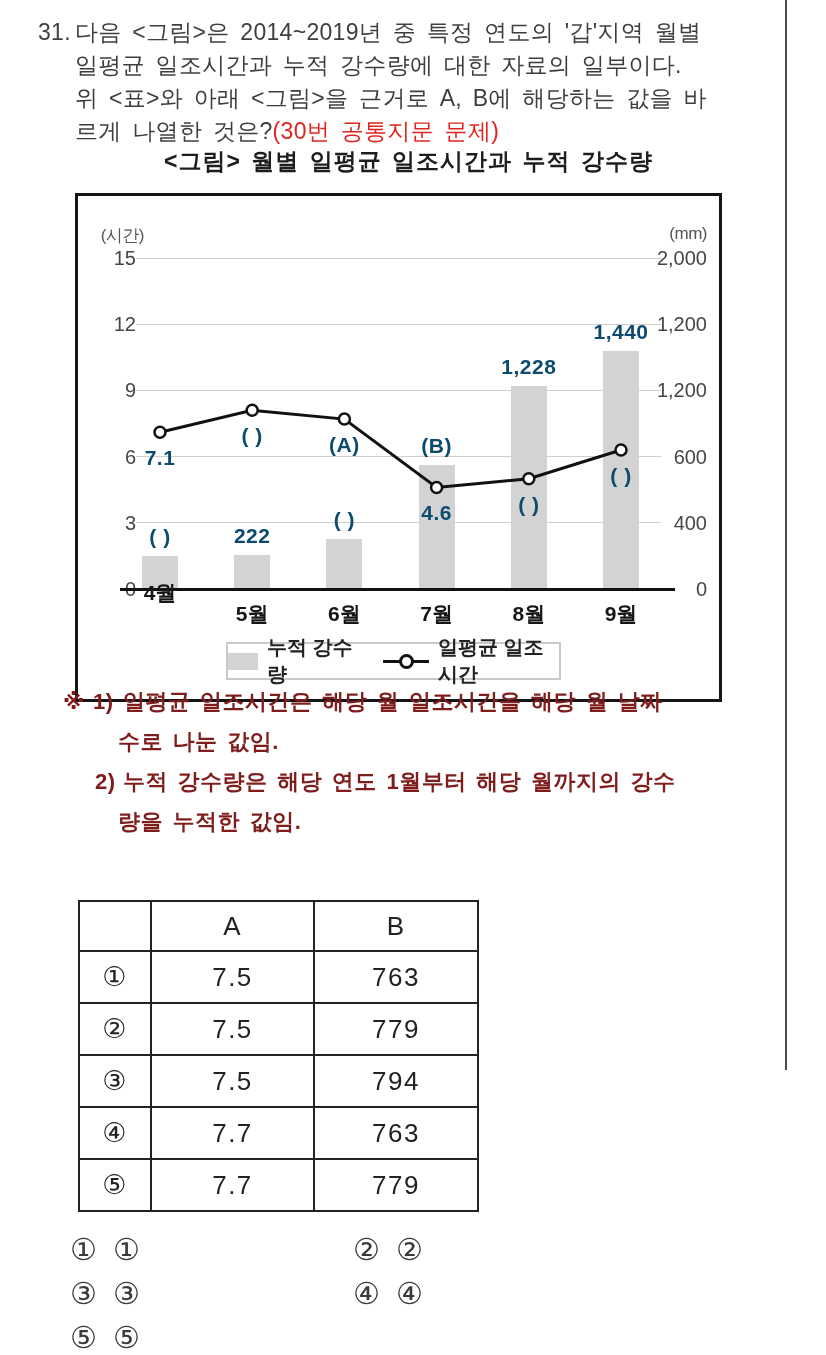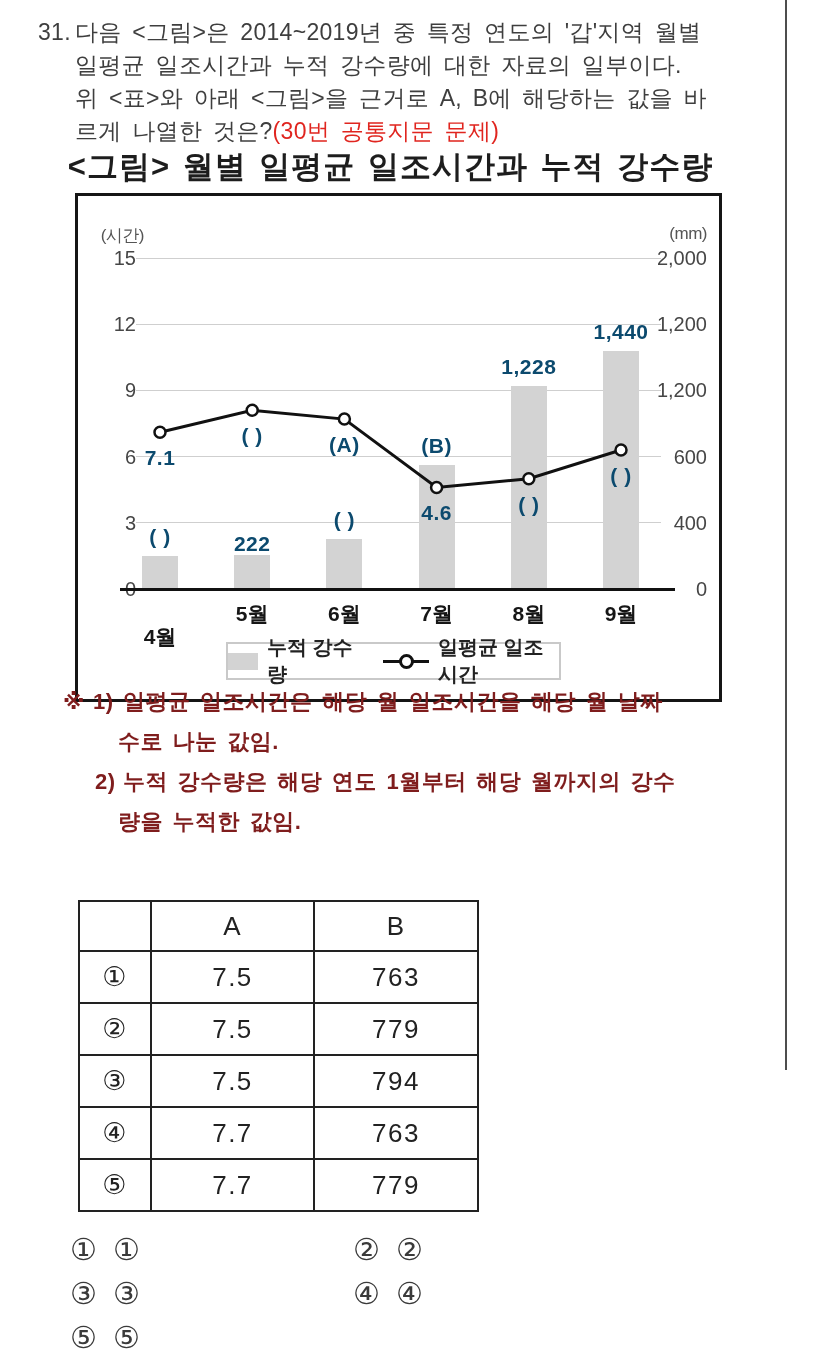--- a/index.html
+++ b/index.html
@@ -9,22 +9,22 @@
   }
 
   
   .question{position:absolute;left:38px;top:16px;width:745px;
     font-size:23px;line-height:33px;color:#3e3e3e;word-spacing:4px;letter-spacing:.3px}
   .qnum{position:absolute;left:0;top:0}
   .qbody{margin-left:37px}
   .red{color:#e0251f}
 
   
-  .fig-title{position:absolute;left:67px;top:146px;width:647px;text-align:center;
-    font-size:31px;font-weight:bold;color:#1d1d1d;letter-spacing:1px;word-spacing:3px}
+  .fig-title{position:absolute;left:85px;top:146px;width:647px;text-align:center;
+    font-size:23px;font-weight:bold;color:#1d1d1d;letter-spacing:1px;word-spacing:3px}
 
   
   .chart-frame{position:absolute;left:75px;top:193px;width:647px;height:509px;
     box-sizing:border-box;border:3px solid #151515;background:#fff}
   .unitL{position:absolute;left:8px;top:28px;width:58px;text-align:right;
     font-size:17px;color:#555;letter-spacing:-.5px}
   .unitR{position:absolute;left:577px;top:28px;width:52px;text-align:right;
     font-size:17px;color:#555;letter-spacing:-.5px}
   .tl,.tr{position:absolute;width:52px;height:24px;line-height:24px;
     font-size:20px;color:#464646;text-align:right}
@@ -132,32 +132,32 @@
     <svg class="linesvg" width="549" height="355" viewBox="-12 -12 549 355" style="left: 46px; top: 50px;">
       <polyline points="24,174.32666666666668 116.19999999999999,152.26000000000002 208.39999999999998,161.08666666666667 300.6,229.49333333333334 392.8,220.66666666666669 485,191.98000000000002" fill="none" stroke="#111111" stroke-width="3"></polyline>
       <circle cx="24" cy="174.32666666666668" r="5.5" fill="#fff" stroke="#111111" stroke-width="2.5"></circle>
       <circle cx="116.19999999999999" cy="152.26000000000002" r="5.5" fill="#fff" stroke="#111111" stroke-width="2.5"></circle>
       <circle cx="208.39999999999998" cy="161.08666666666667" r="5.5" fill="#fff" stroke="#111111" stroke-width="2.5"></circle>
       <circle cx="300.6" cy="229.49333333333334" r="5.5" fill="#fff" stroke="#111111" stroke-width="2.5"></circle>
       <circle cx="392.8" cy="220.66666666666669" r="5.5" fill="#fff" stroke="#111111" stroke-width="2.5"></circle>
       <circle cx="485" cy="191.98000000000002" r="5.5" fill="#fff" stroke="#111111" stroke-width="2.5"></circle>
     </svg>
     <div class="dlabel" style="left: 34px; top: 327.9px;">( )</div>
-    <div class="dlabel" style="left: 126.2px; top: 327.072px; margin-top: 8px;">222</div>
+    <div class="dlabel" style="left: 126.2px; top: 327.072px;">222</div>
     <div class="dlabel" style="left: 218.4px; top: 311.35px;">( )</div>
     <div class="dlabel" style="left: 310.6px; top: 236.875px;">(B)</div>
     <div class="dlabel" style="left: 402.8px; top: 157.766px;">1,228</div>
     <div class="dlabel" style="left: 495px; top: 122.68px;">1,440</div>
     <div class="dlabel" style="left: 34px; top: 249.327px;">7.1</div>
     <div class="dlabel" style="left: 126.2px; top: 227.26px;">( )</div>
     <div class="dlabel" style="left: 218.4px; top: 236.087px;">(A)</div>
     <div class="dlabel" style="left: 310.6px; top: 304.493px;">4.6</div>
     <div class="dlabel" style="left: 402.8px; top: 295.667px;">( )</div>
     <div class="dlabel" style="left: 495px; top: 266.98px;">( )</div>
-    <div class="month" style="left: 37px; top: 428px;">4월</div>
+    <div class="month" style="left: 37px; top: 384px;">4월</div>
     <div class="month" style="left: 129.2px; top: 405px;">5월</div>
     <div class="month" style="left: 221.4px; top: 405px;">6월</div>
     <div class="month" style="left: 313.6px; top: 405px;">7월</div>
     <div class="month" style="left: 405.8px; top: 405px;">8월</div>
     <div class="month" style="left: 498px; top: 405px;">9월</div>
   </div>
 
 <div class="notes">
   <div class="nrow"><span class="nmark">※</span><span class="nnum">1)</span><span>일평균 일조시간은 해당 월 일조시간을 해당 월 날짜</span></div>
   <div class="nrow ncont">수로 나눈 값임.</div>

